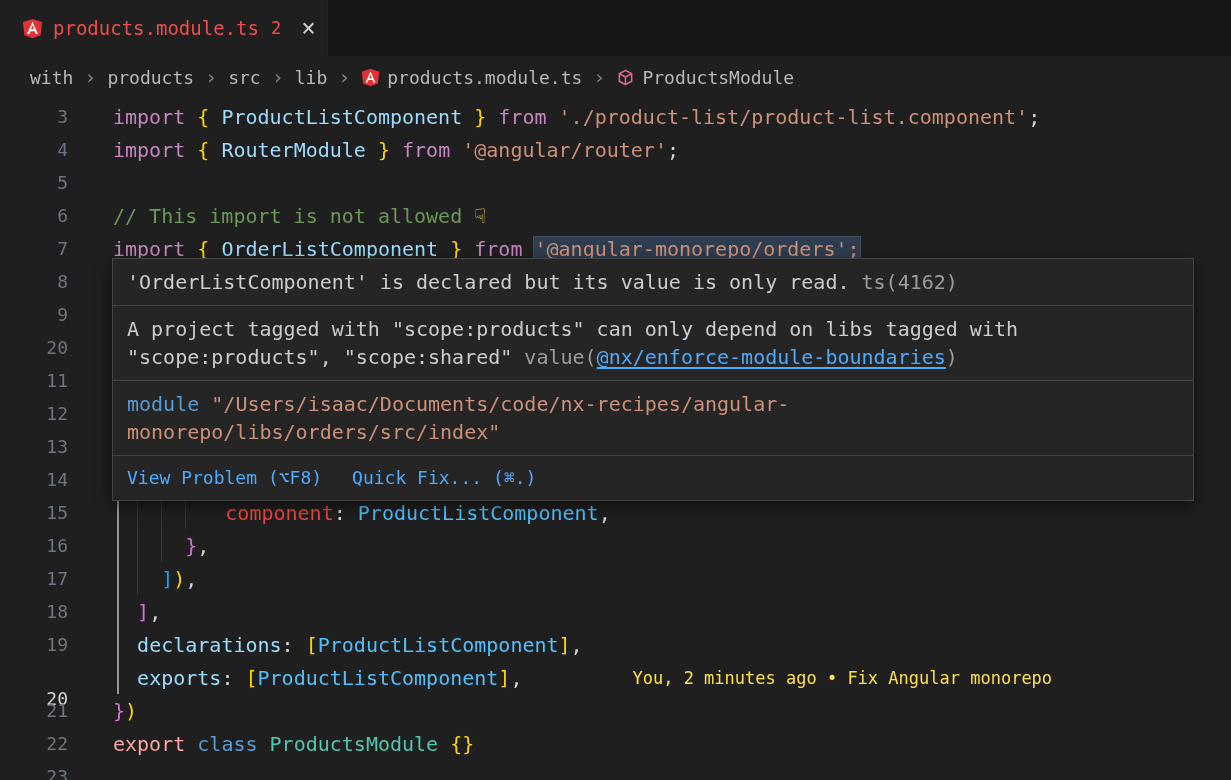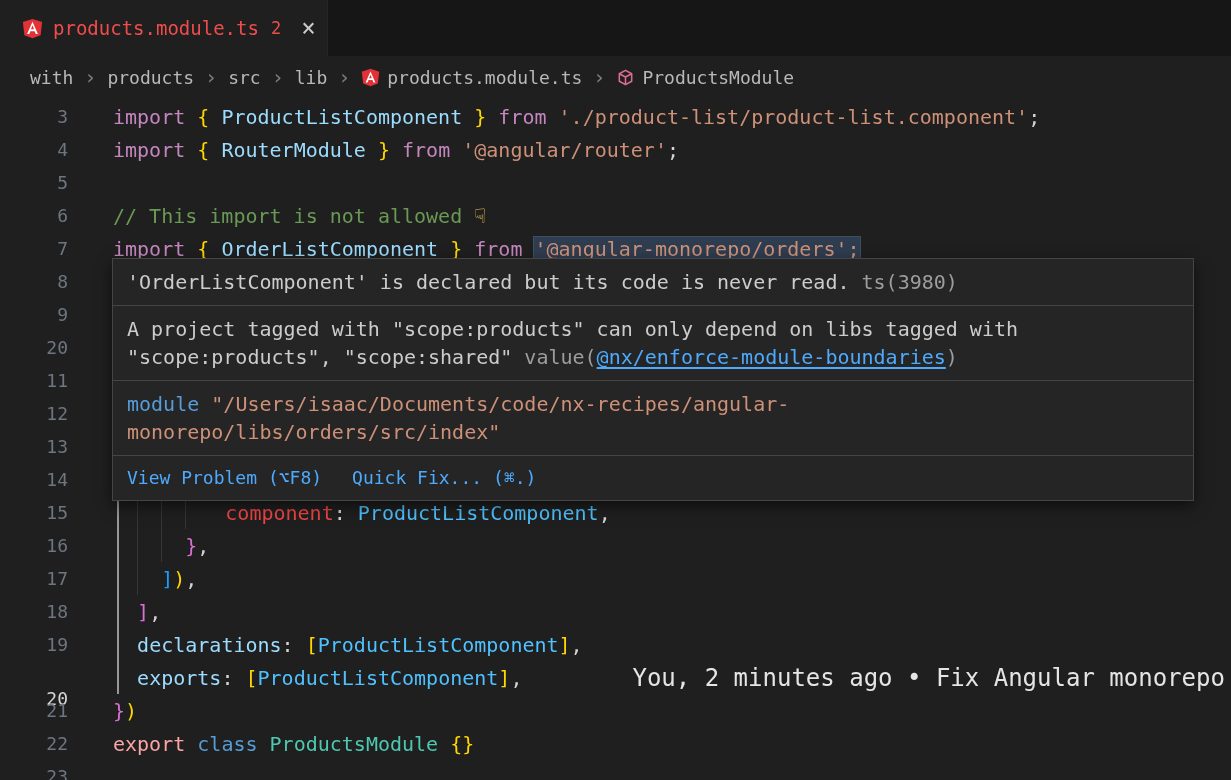--- a/index.html
+++ b/index.html
@@ -42,21 +42,21 @@
   .code { white-space:pre; font-size:20px; color:#d4d4d4; padding-left:15px; }
   .tok { white-space:pre; }
   .wavy {
     text-decoration:underline; text-decoration-style:wavy;
     text-decoration-color:#f14c4c; text-decoration-thickness:1.2px;
     text-underline-offset:5px;
   }
   .hl { background:rgba(70,110,160,0.38); outline:1px solid rgba(110,150,200,0.4); }
   .guide { position:absolute; top:0; bottom:0; width:1px; background:#363636; }
   .active-guide { position:absolute; left:117px; top:398px; height:198px; width:1.5px; background:#979797; }
-  .blame { color:#e5e5e5; font-size:24px; margin-left:110px; white-space:pre; }
+  .blame { color:#fde047; font-size:17px; margin-left:110px; white-space:pre; }
 
   
   .popup {
     position:absolute; left:112px; top:160px; width:1082px; z-index:5;
     background:#252526; border:1px solid #454545;
     box-shadow:0 5px 14px rgba(0,0,0,0.55);
     font-size:20px; color:#cccccc;
   }
   .sec { padding:9px 14px; border-bottom:1px solid #454545; line-height:28px; }
   .sec:last-child { border-bottom:none; }
@@ -204,21 +204,21 @@
         <span class="code"><span class="tok" style="color: #fca5a5;">export </span><span class="tok" style="color: rgb(86, 156, 214);">class </span><span class="tok" style="color: rgb(78, 201, 176);">ProductsModule </span><span class="tok" style="color: rgb(255, 215, 0);">{}</span></span>
       </div>
       <div class="line">
         <span class="num">23</span>
         <span class="code"></span>
       </div>
     </div>
   <div class="active-guide"></div>
   <div class="popup" id="popup">
       <div class="sec">
-        <div class="hline"><span style="color: rgb(204, 204, 204);">'OrderListComponent' is declared but its code is never read.</span><span style="color: rgb(157, 157, 157);"> ts(3980)</span></div>
+        <div class="hline"><span style="color: rgb(204, 204, 204);">'OrderListComponent' is declared but its value is only read.</span><span style="color: rgb(157, 157, 157);"> ts(4162)</span></div>
       </div>
       <div class="sec">
         <div class="hline"><span style="color: rgb(204, 204, 204);">A project tagged with "scope:products" can only depend on libs tagged with</span></div>
         <div class="hline"><span style="color: rgb(204, 204, 204);">"scope:products", "scope:shared" </span><span style="color: rgb(157, 157, 157);">value(</span><span class="link" style="color: rgb(77, 170, 252);">@nx/enforce-module-boundaries</span><span style="color: rgb(157, 157, 157);">)</span></div>
       </div>
       <div class="sec">
         <div class="hline"><span style="color: rgb(86, 156, 214);">module </span><span style="color: rgb(206, 145, 120);">"/Users/isaac/Documents/code/nx-recipes/angular-</span></div>
         <div class="hline"><span style="color: rgb(206, 145, 120);">monorepo/libs/orders/src/index"</span></div>
       </div>
       <div class="sec actions">

